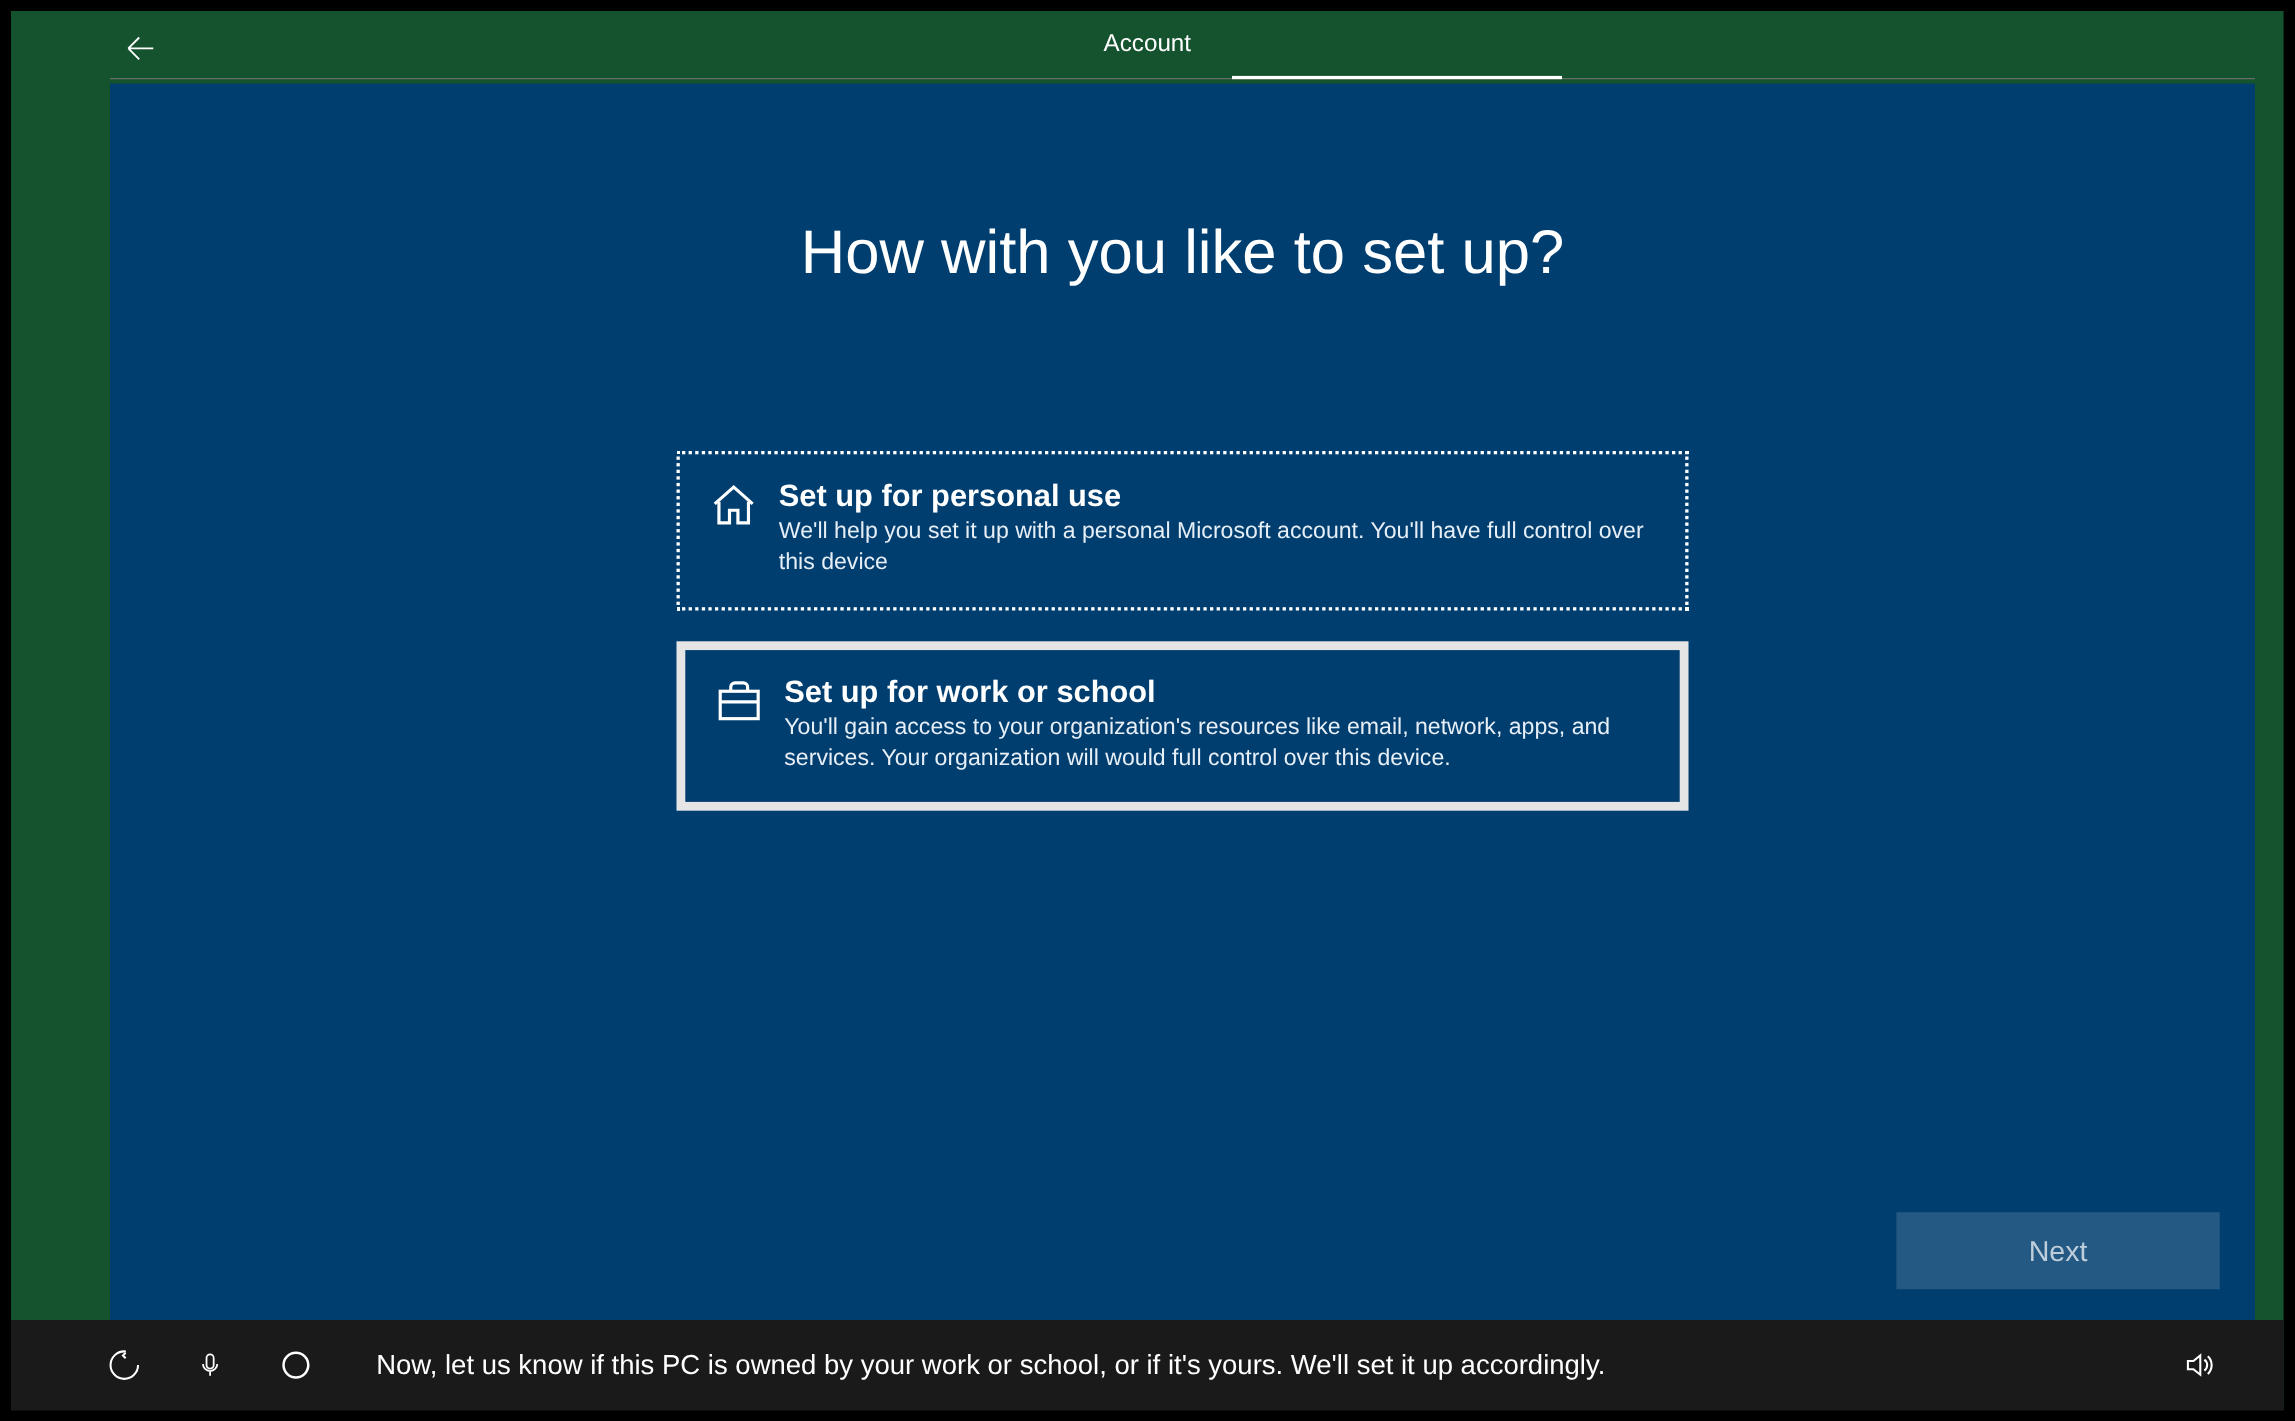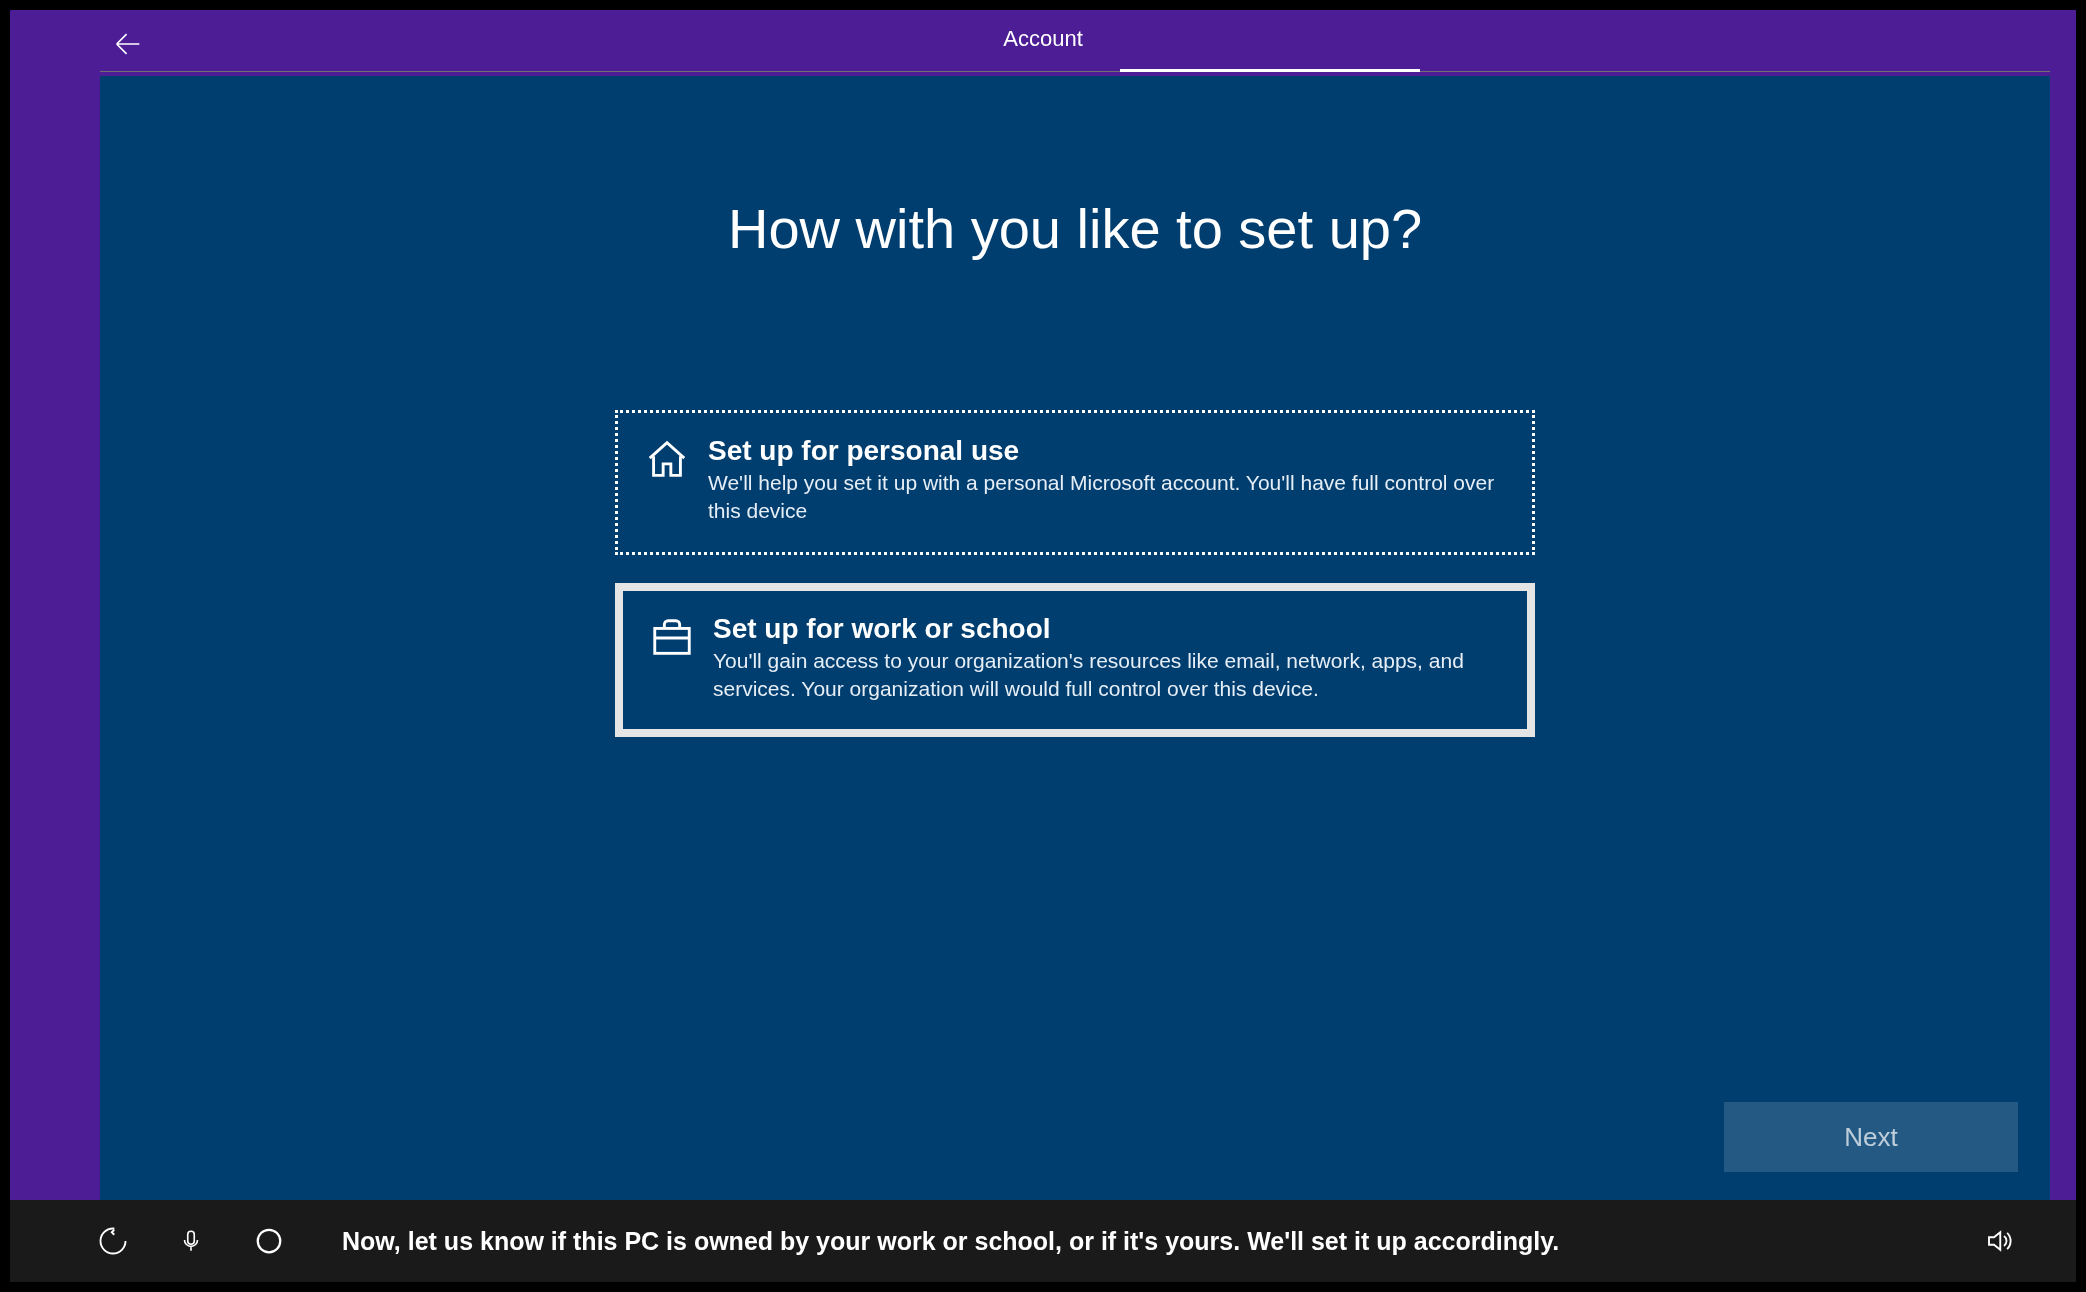--- a/index.html
+++ b/index.html
@@ -14,21 +14,21 @@
       font-family: "Segoe UI", -apple-system, sans-serif;
       position: relative;
       transform-origin: top left;
     }
     .frame {
       position: absolute;
       top: 10px;
       left: 10px;
       right: 10px;
       bottom: 10px;
-      background: #4c1d95;
+      background: #14532d;
       display: flex;
       flex-direction: column;
     }
     .header {
       height: 62px;
       position: relative;
       display: flex;
       align-items: center;
       color: #fff;
       font-size: 22px;
@@ -164,21 +164,21 @@
       width: 34px;
       height: 34px;
       display: flex;
       align-items: center;
       justify-content: center;
     }
     .cortana-text {
       margin-left: 56px;
       color: #fff;
       font-size: 25px;
-      font-weight: 700;
+      font-weight: 400;
       flex: 1;
     }
     .volume-icon {
       width: 34px;
       height: 34px;
       display: flex;
       align-items: center;
       justify-content: center;
     }
     svg {

